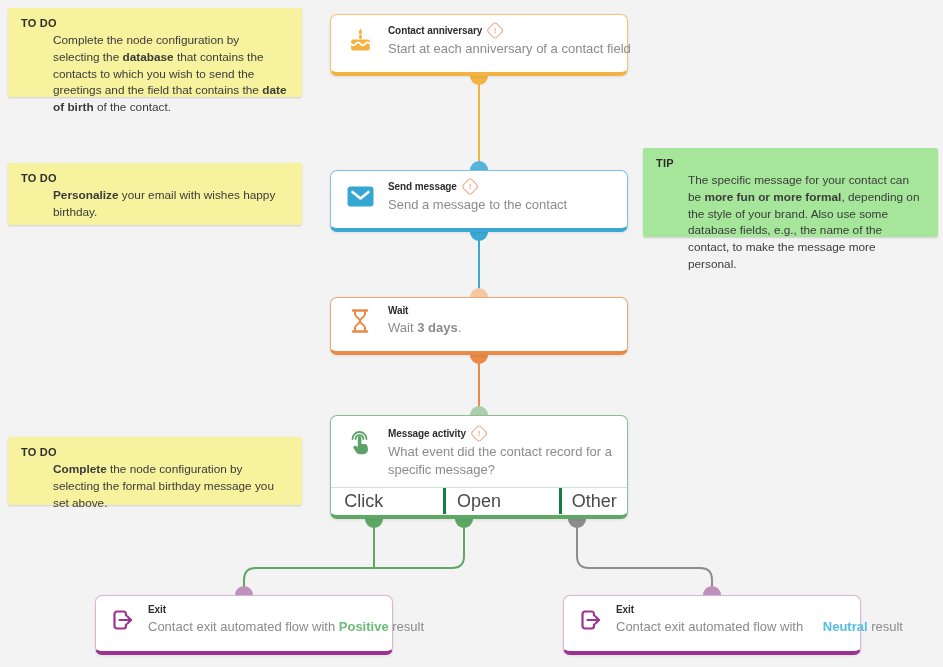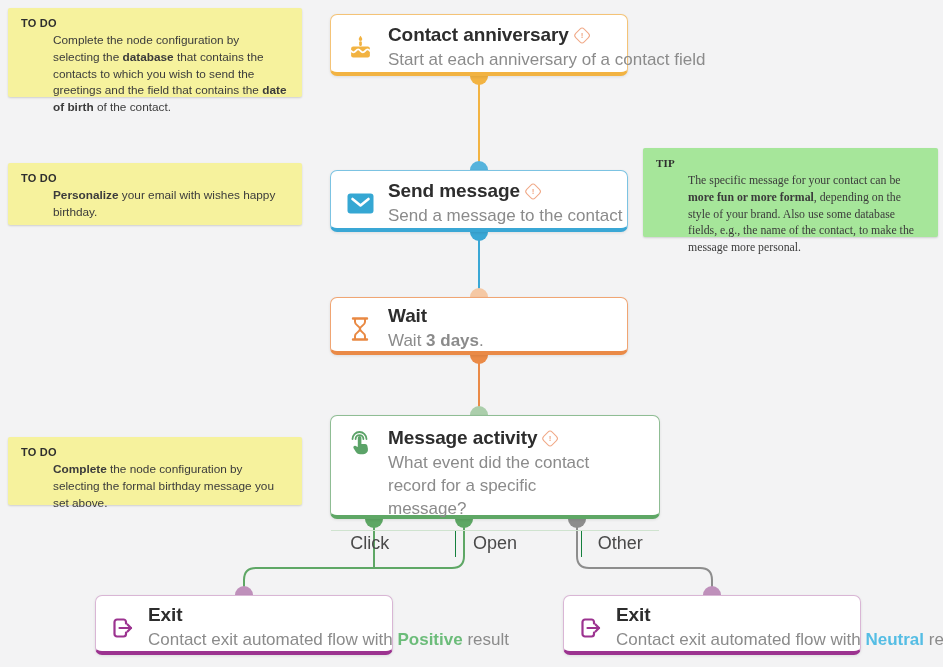--- a/index.html
+++ b/index.html
@@ -16,42 +16,42 @@
   .b{font-weight:700;}
 
   
   .node{position:absolute;box-sizing:border-box;background:#fff;border-radius:7px;
         border:1px solid #ccc;border-bottom-width:4px;z-index:2;
         box-shadow:0 1px 3px rgba(0,0,0,.09);}
   .node-main{display:flex;align-items:center;gap:13px;padding:9px 14px;}
   .node-icon{flex:0 0 30px;display:flex;align-items:center;justify-content:center;}
   .node-text{min-width:0;}
   .title-row{display:flex;align-items:center;gap:8px;}
-  .node-title{font-size:19px;font-weight:700;color:#2d2d2d;letter-spacing:-.1px;}
-  .node-sub{font-size:17px;color:#8b8b8b;margin-top:3px;line-height:1.35;}
+  .node-title{font-size:10px;font-weight:700;color:#2d2d2d;letter-spacing:-.1px;}
+  .node-sub{font-size:13px;color:#8b8b8b;margin-top:3px;line-height:1.35;}
   .nowrap{white-space:nowrap;}
   .sub-narrow{max-width:226px;}
 
   .n-amber{border-color:#f4c377;border-bottom-color:#f2b342;}
   .n-blue{border-color:#7cc3e2;border-bottom-color:#3aa7d5;text-align:center;}
   .n-orange{border-color:#f0a573;border-bottom-color:#ea8a47;}
   .n-green{border-color:#8fbd94;border-bottom-color:#5ea765;}
   .n-purple{border-color:#d9b6d5;border-bottom-color:#9c3390;}
 
   
   .warn{display:inline-block;width:11px;height:11px;border:1.6px solid #f0a886;border-radius:3.5px;
         transform:rotate(45deg) translate(-1px,1px);position:relative;flex:0 0 auto;}
   .warn i{position:absolute;left:0;right:0;top:0;bottom:0;display:flex;align-items:center;justify-content:center;
         transform:rotate(-45deg);font-style:normal;font-weight:700;font-size:8px;color:#f0a886;}
 
   
   .branch-row{border-top:1px solid #cfe3cf;display:flex;height:26px;align-items:stretch;}
   .branch-cell{flex:1;display:flex;align-items:center;justify-content:center;
         font-size:18px;color:#4a4a4a;cursor:pointer;}
-  .branch-cell + .branch-cell{border-left:1px solid #15803d;margin-left:47px;}
+  .branch-cell + .branch-cell{border-left:3px solid #15803d;margin-left:47px;}
 
   
   .dot{position:absolute;width:18px;height:18px;border-radius:50%;transform:translate(-50%,-50%);z-index:1;}
 
   
   #edges{position:absolute;left:0;top:0;z-index:0;}
 </style>
 </head>
 <body>
 
@@ -81,21 +81,21 @@
   <div class="note yellow" style="left:8px;top:8px;width:294px;height:89px;">
     <div class="note-title">TO DO</div>
     <div class="note-body"><span>Complete the node configuration by selecting the </span><span class="b">database</span><span> that contains the contacts to which you wish to send the greetings and the field that contains the </span><span class="b">date of birth</span><span> of the contact.</span></div>
   </div>
 
   <div class="note yellow" style="left:8px;top:163px;width:294px;height:62px;">
     <div class="note-title">TO DO</div>
     <div class="note-body"><span class="b">Personalize</span><span> your email with wishes happy birthday.</span></div>
   </div>
 
-  <div class="note green" style="left:643px;top:148px;width:295px;height:89px;font-family:Liberation Serif, serif;">
+  <div class="note green" style="left:643px;top:148px;width:295px;height:89px;">
     <div class="note-title">TIP</div>
     <div class="note-body"><span>The specific message for your contact can be </span><span class="b">more fun or more formal</span><span>, depending on the style of your brand. Also use some database fields, e.g., the name of the contact, to make the message more personal.</span></div>
   </div>
 
   <div class="note yellow" style="left:8px;top:437px;width:294px;height:68px;">
     <div class="note-title">TO DO</div>
     <div class="note-body"><span class="b">Complete</span><span> the node configuration by selecting the formal birthday message you set above.</span></div>
   </div>
 
   <div class="node n-amber" style="left:330px;top:14px;width:298px;height:62px;">
@@ -151,21 +151,21 @@
       </div>
       <div class="node-text">
         <div class="title-row">
           <span class="node-title">Wait</span>
         </div>
         <div class="node-sub nowrap"><span>Wait </span><span class="b">3 days</span><span>.</span></div>
       </div>
     </div>
   </div>
 
-  <div class="node n-green" style="left:330px;top:415px;width:330px;height:104px;">
+  <div class="node n-green" style="left:330px;top:415px;width:298px;height:104px;">
     <div class="node-main" style="align-items:flex-start;padding-top:11px;">
       <div class="node-icon" style="margin-top:2px;">
         <svg width="26" height="27" viewBox="0 0 26 27">
           <path d="M5.5,10 a7,7 0 0 1 14,0" stroke="#5ba368" stroke-width="1.8" fill="none" stroke-linecap="round"></path>
           <path d="M8.6,10 a3.9,3.9 0 0 1 7.8,0" stroke="#5ba368" stroke-width="1.8" fill="none" stroke-linecap="round"></path>
           <path d="M10.8,8.8 a1.8,1.8 0 0 1 3.6,0 V15 h3.8 a2.2,2.2 0 0 1 2.15,1.75 l0.55,2.9 a4.8,4.8 0 0 1 -4.7,5.7 h-3.2 a4.6,4.6 0 0 1 -3.9,-2.15 l-2.5,-3.95 c-0.85,-1.35 0.65,-2.95 2.1,-2.25 l2.1,1 Z" fill="#5ba368"></path>
         </svg>
       </div>
       <div class="node-text">
         <div class="title-row">
@@ -208,18 +208,18 @@
         <svg width="26" height="26" viewBox="0 0 26 26">
           <path d="M16,8.5 V7 a2.5,2.5 0 0 0 -2.5,-2.5 H7 A2.5,2.5 0 0 0 4.5,7 v12 a2.5,2.5 0 0 0 2.5,2.5 h6.5 A2.5,2.5 0 0 0 16,19 v-1.5" stroke="#9c3390" stroke-width="2.2" fill="none" stroke-linecap="round"></path>
           <path d="M9.5,13 H21" stroke="#9c3390" stroke-width="2.2" fill="none" stroke-linecap="round"></path>
           <path d="M17.5,9.5 L21,13 L17.5,16.5" stroke="#9c3390" stroke-width="2.2" fill="none" stroke-linecap="round" stroke-linejoin="round"></path>
         </svg>
       </div>
       <div class="node-text">
         <div class="title-row">
           <span class="node-title">Exit</span>
         </div>
-        <div class="node-sub nowrap"><span>Contact exit automated flow with </span><span class="b" style="color: rgb(85, 189, 228);">Neutral</span><span> result</span></div>
+        <div class="node-sub nowrap"><span>Contact exit automated flow with </span><span class="b" style="color: rgb(85, 189, 228); margin-left: 16px;">Neutral</span><span> result</span></div>
       </div>
     </div>
   </div>
 
 </div>
 
 </body></html>

